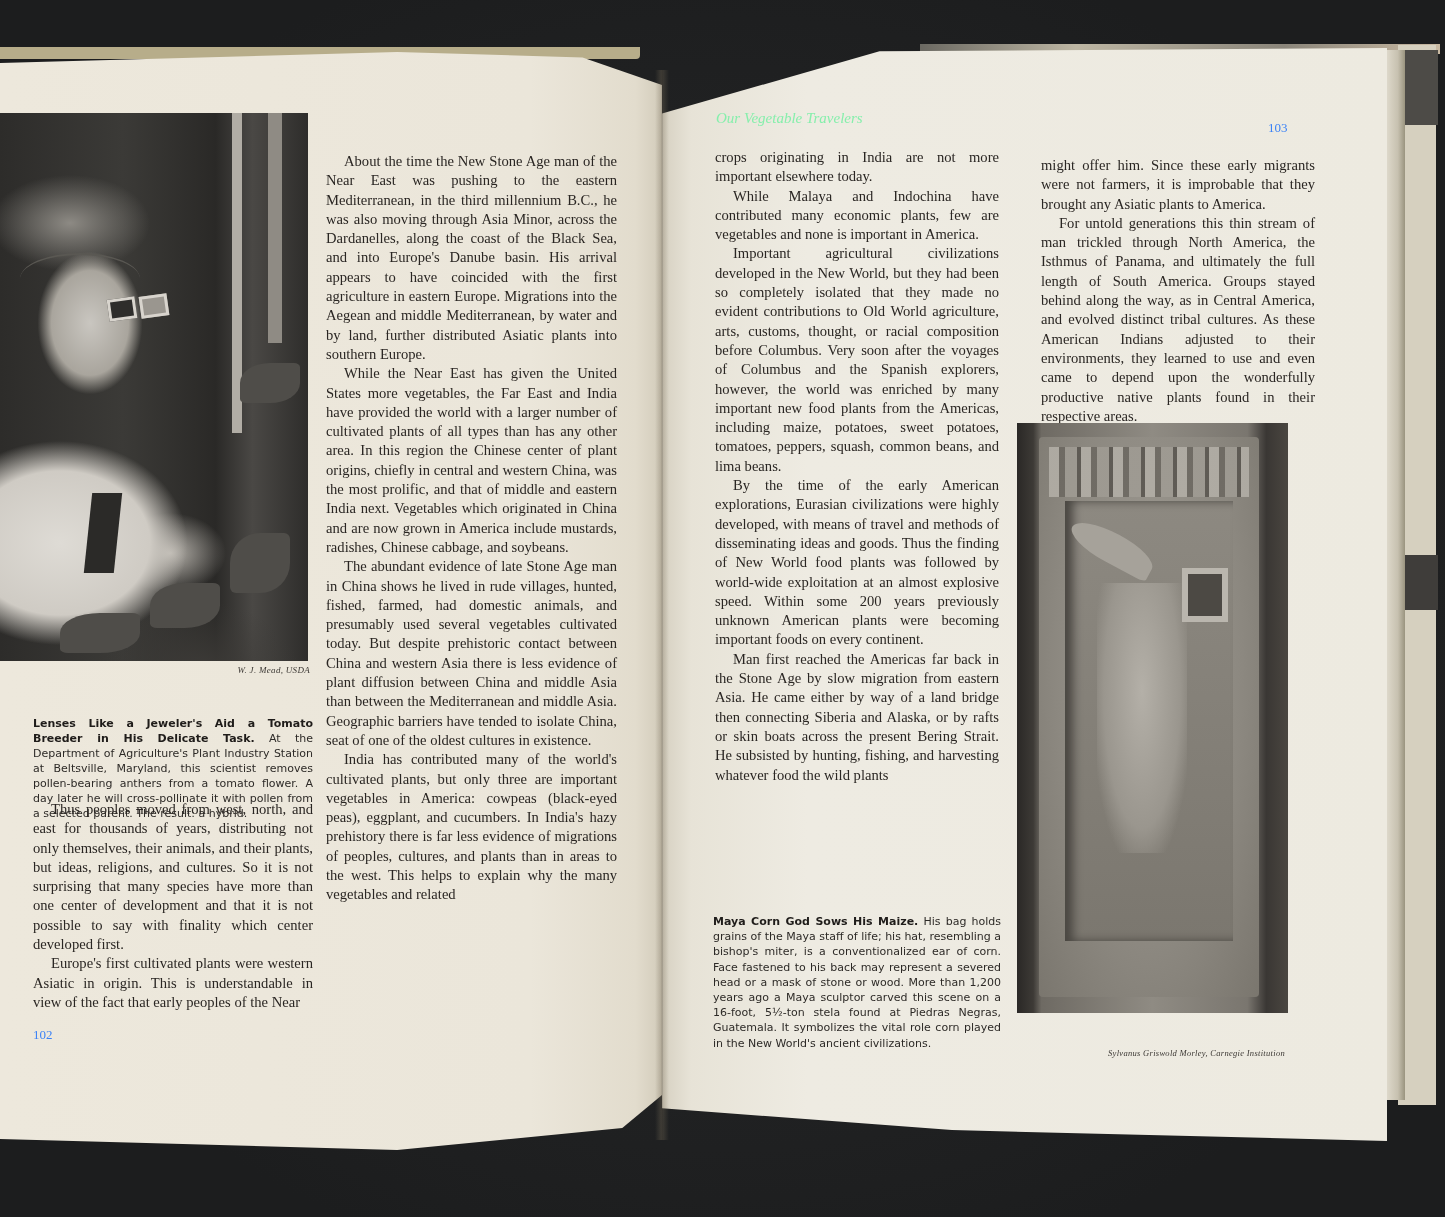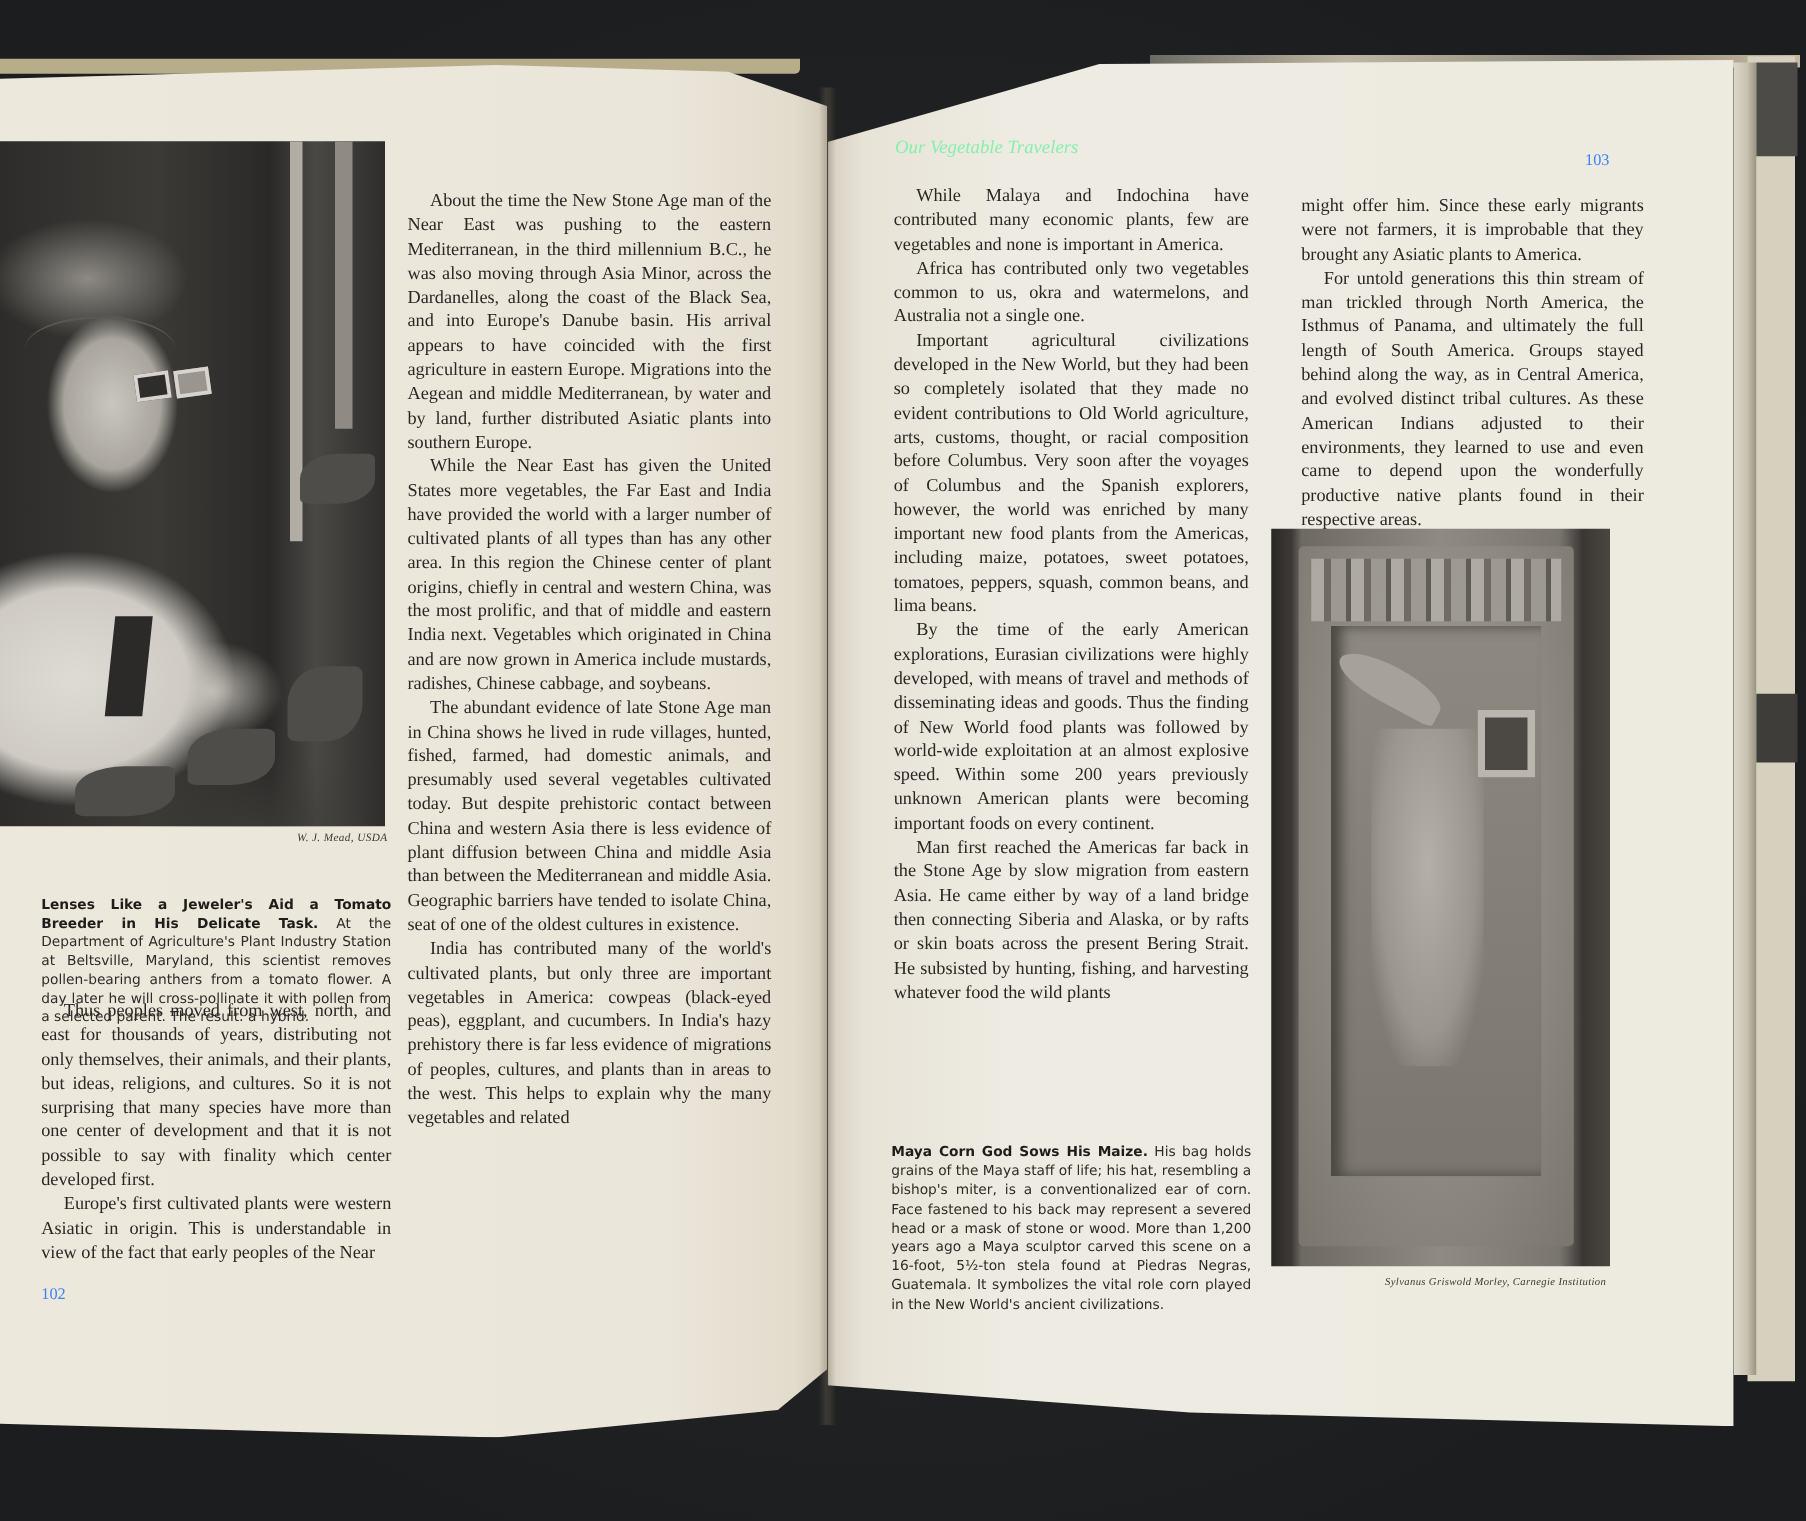--- a/index.html
+++ b/index.html
@@ -151,38 +151,38 @@
   <p class="ind">India has contributed many of the world's cultivated plants, but only three are important vegetables in America: cowpeas (black-eyed peas), eggplant, and cucumbers. In India's hazy prehistory there is far less evidence of migrations of peoples, cultures, and plants than in areas to the west. This helps to explain why the many vegetables and related</p>
 </div>
 
 <div class="page-right"></div>
 <div class="gutter"></div>
 
 <div class="running-head">Our Vegetable Travelers</div>
 <div class="folio" style="left:1268px; top:120px;">103</div>
 
 <div class="col" style="left:715px; top:148px; width:284px;">
+  <p>crops originating in India are not more important elsewhere today.</p>
   <p class="ind">While Malaya and Indochina have contributed many economic plants, few are vegetables and none is important in America.</p>
-  <p class="ind">Africa has contributed only two vegetables common to us, okra and watermelons, and Australia not a single one.</p>
   <p class="ind">Important agricultural civilizations developed in the New World, but they had been so completely isolated that they made no evident contributions to Old World agriculture, arts, customs, thought, or racial composition before Columbus. Very soon after the voyages of Columbus and the Spanish explorers, however, the world was enriched by many important new food plants from the Americas, including maize, potatoes, sweet potatoes, tomatoes, peppers, squash, common beans, and lima beans.</p>
   <p class="ind">By the time of the early American explorations, Eurasian civilizations were highly developed, with means of travel and methods of disseminating ideas and goods. Thus the finding of New World food plants was followed by world-wide exploitation at an almost explosive speed. Within some 200 years previously unknown American plants were becoming important foods on every continent.</p>
   <p class="ind">Man first reached the Americas far back in the Stone Age by slow migration from eastern Asia. He came either by way of a land bridge then connecting Siberia and Alaska, or by rafts or skin boats across the present Bering Strait. He subsisted by hunting, fishing, and harvesting whatever food the wild plants</p>
 </div>
 
 <div class="col" style="left:1017px; top:156px; width:274px;margin-left:24px;">
   <p>might offer him. Since these early migrants were not farmers, it is improbable that they brought any Asiatic plants to America.</p>
   <p class="ind">For untold generations this thin stream of man trickled through North America, the Isthmus of Panama, and ultimately the full length of South America. Groups stayed behind along the way, as in Central America, and evolved distinct tribal cultures. As these American Indians adjusted to their environments, they learned to use and even came to depend upon the wonderfully productive native plants found in their respective areas.</p>
 </div>
 
 <div class="photo photo-maya" title="Carved Maya stela depicting the corn god">
   <div class="slab"></div>
   <div class="glyphband"></div>
   <div class="inner"></div>
   <div class="figure"></div>
   <div class="hat"></div>
   <div class="box"></div>
 </div>
-<div class="credit" style="left:1020px; top:1020px; width:265px; font-size:8.5px;">Sylvanus Griswold Morley, Carnegie Institution</div>
+<div class="credit" style="left:1020px; top:1048px; width:265px; font-size:8.5px;">Sylvanus Griswold Morley, Carnegie Institution</div>
 
 <div class="caption" style="left:713px; top:884px; width:288px; line-height:15.2px;">
   <b>Maya Corn God Sows His Maize.</b>
   <span>His bag holds grains of the Maya staff of life; his hat, resembling a bishop's miter, is a conventionalized ear of corn. Face fastened to his back may represent a severed head or a mask of stone or wood. More than 1,200 years ago a Maya sculptor carved this scene on a 16-foot, 5½-ton stela found at Piedras Negras, Guatemala. It symbolizes the vital role corn played in the New World's ancient civilizations.</span>
 </div>
 
 </body></html>

